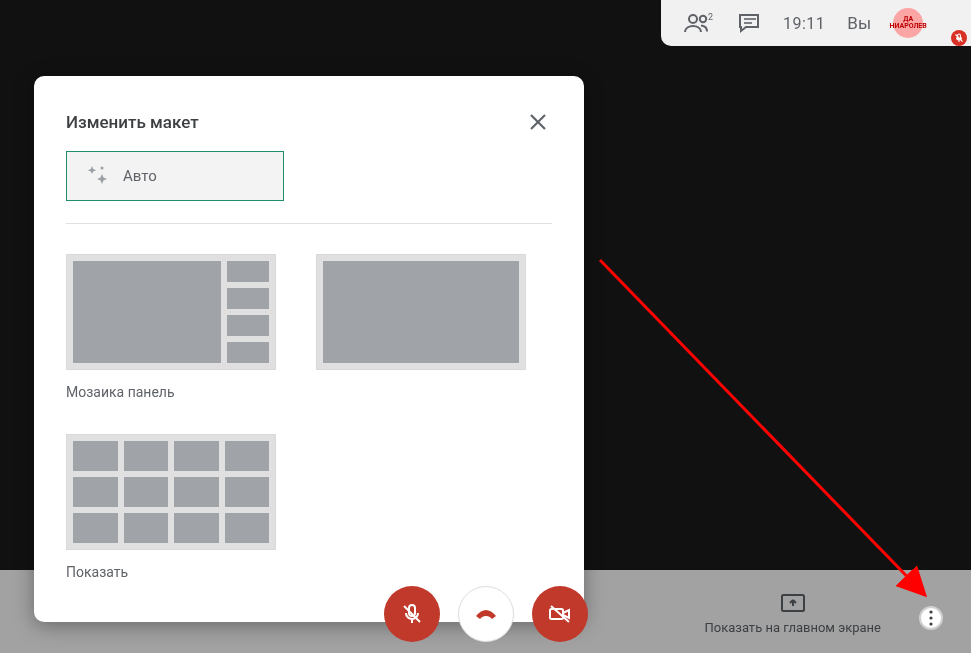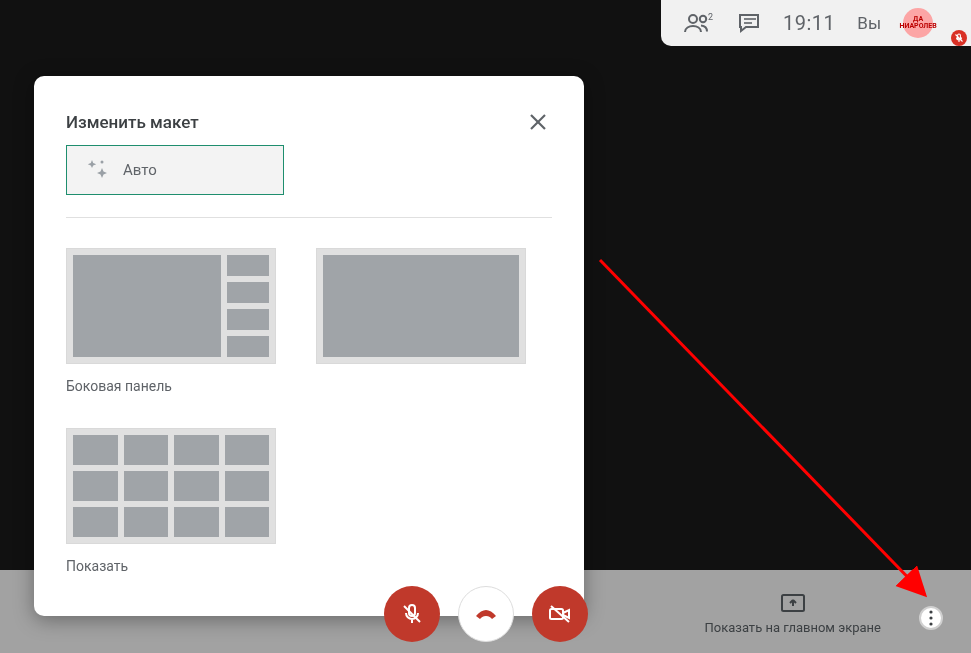--- a/index.html
+++ b/index.html
@@ -6,32 +6,32 @@
   html, body { width: 971px; height: 653px; font-family: Roboto, Arial, sans-serif; overflow: hidden; background:#fff; }
   .stage { position: relative; width: 971px; height: 653px; }
 
   
   .main-area { position:absolute; left:0; top:0; right:0; height:570px; background:#111; }
   .bottom-bar { position:absolute; left:0; right:0; top:570px; height:83px; background:#555; opacity:0.55; }
 
   
   .topbar { position:absolute; right:0; top:0; height:46px; width:310px; background:#f1f1f1; border-bottom-left-radius:10px; display:flex; align-items:center; gap:22px; padding:0 16px 0 22px; color:#5f6368; }
   .topbar .ico { display:flex; align-items:center; }
-  .topbar .time { font-size:20px; color:#5f6368; letter-spacing:0.5px; }
+  .topbar .time { font-size:16px; color:#5f6368; letter-spacing:0.5px; }
   .topbar .whoami { font-size:17px; color:#5f6368; }
   .avatar { width:30px; height:30px; border-radius:50%; background:#fca5a5; display:flex; align-items:center; justify-content:center; font-size:7px; font-weight:700; color:#b00; line-height:1; text-align:center; }
   .mic-muted-badge { width:16px; height:16px; border-radius:50%; background:#d93025; display:flex; align-items:center; justify-content:center; position:absolute; right:4px; top:30px; }
 
   
   .dialog { position:absolute; left:34px; top:76px; width:550px; background:#fff; border-radius:10px; box-shadow:0 4px 20px rgba(0,0,0,0.35); padding:32px 32px 42px 32px; }
   .dialog-head { display:flex; align-items:center; justify-content:space-between;gap:32px; }
   .dialog-title { font-size:17px; color:#3c4043; font-weight:500; }
   .close-btn { cursor:pointer; padding:4px; }
 
-  .auto-chip { margin-top:9px; width:218px; height:50px; border:1.5px solid #1e8e6e; background:#f3f3f3; display:flex; align-items:center; gap:14px; padding-left:18px; cursor:pointer; }
+  .auto-chip { margin-top:15px; width:218px; height:50px; border:1.5px solid #1e8e6e; background:#f3f3f3; display:flex; align-items:center; gap:14px; padding-left:18px; cursor:pointer; }
   .auto-chip .lbl { font-size:15px; color:#5f6368; }
   .divider { height:1px; background:#e0e0e0; margin-top:22px; }
 
   .layouts { display:flex; flex-wrap:wrap; gap:34px 40px; margin-top:30px; }
   .layout-opt { width:210px; display:flex; flex-direction:column; gap:14px; cursor:pointer; }
   .preview { width:210px; height:116px; background:#e0e0e0; border:1px solid #d9d9d9; padding:6px; }
   .layout-label { font-size:14px; color:#5f6368; }
 
   
   .pv-sidebar { display:flex; gap:6px; height:100%; }
@@ -129,21 +129,21 @@
           <div class="pv-sidebar">
             <div class="big"></div>
             <div class="col">
                 <div></div>
                 <div></div>
                 <div></div>
                 <div></div>
               </div>
           </div>
         </div>
-        <div class="layout-label">Боковая панель</div>
+        <div class="layout-label">Мозаика панель</div>
       </div>
 
       <div class="layout-opt">
         <div class="preview">
           <div class="pv-spotlight">
               <div class="big"></div>
             </div>
         </div>
       </div>
 

